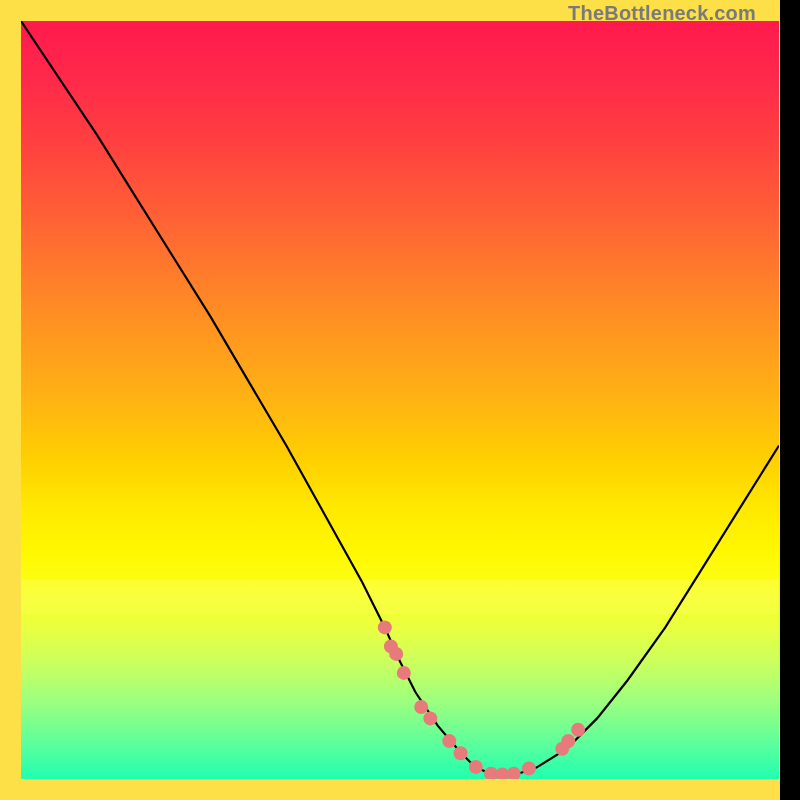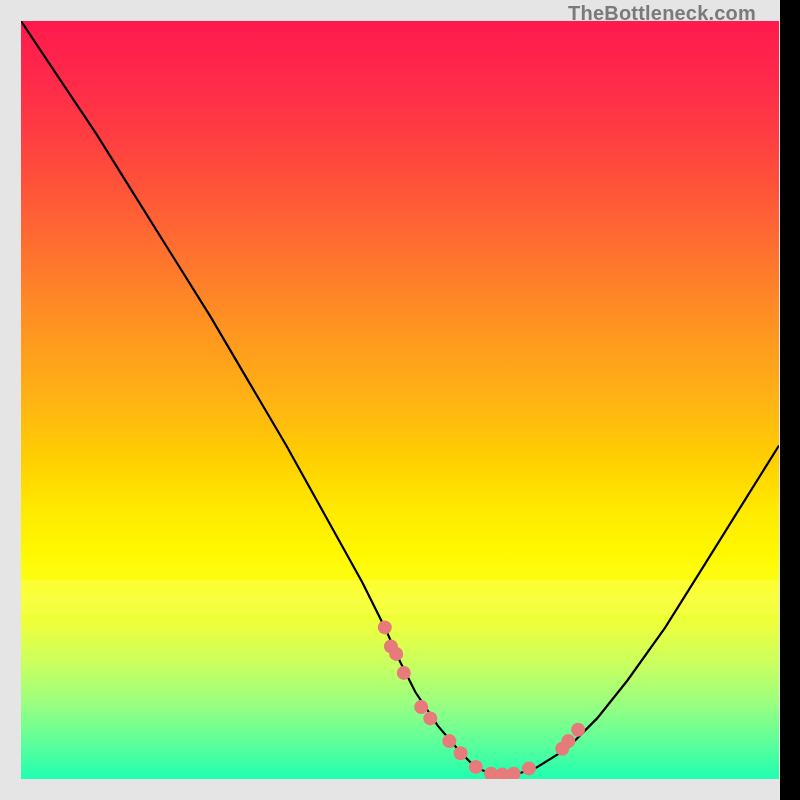--- a/index.html
+++ b/index.html
@@ -1,21 +1,21 @@
 <!DOCTYPE html>
 <html><head>
 <meta charset="utf-8">
 <style>
   * { margin: 0; padding: 0; box-sizing: border-box; }
   html, body { width: 800px; height: 800px; overflow: hidden; background: #000; }
   .frame {
     position: relative;
     width: 780px;
     height: 800px;
-    background: #e5e5e5;
+    background: #fde047;
   }
   .plot-area {
     position: absolute;
     left: 21px;
     top: 21px;
     width: 758px;
     height: 758px;
     background: linear-gradient(to bottom,
       #ff1a4d 0%,
       #ff2a4a 8%,

